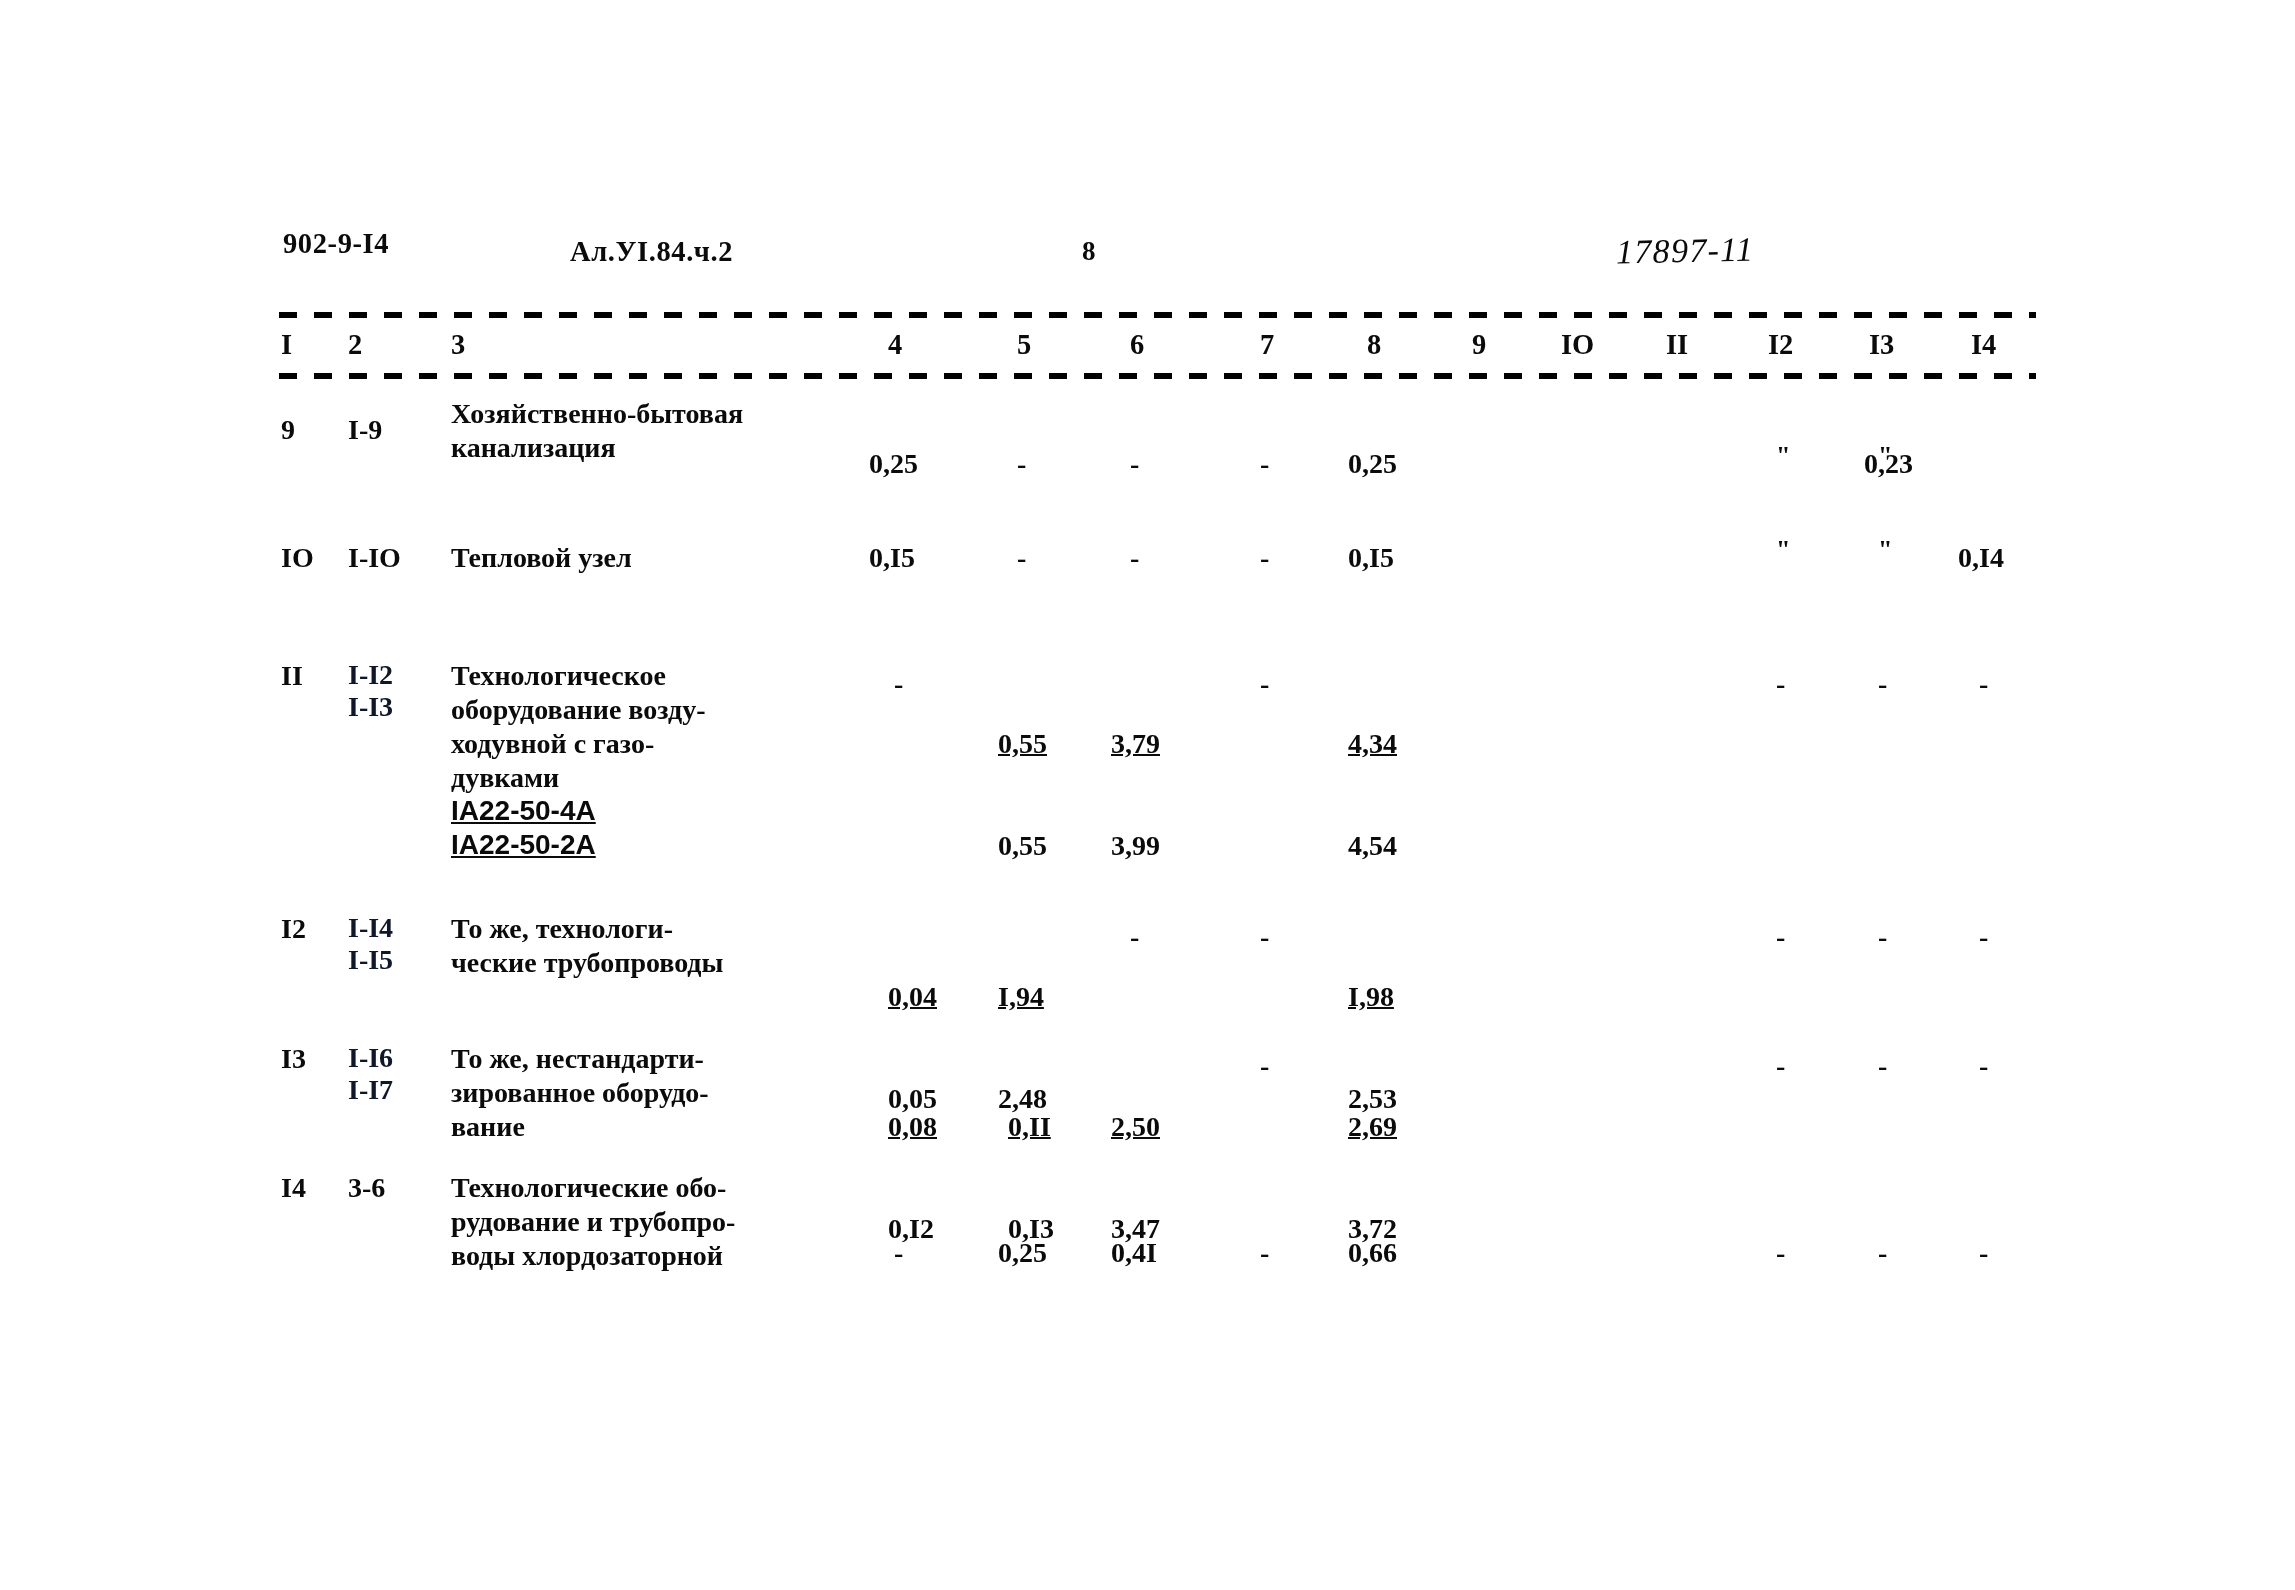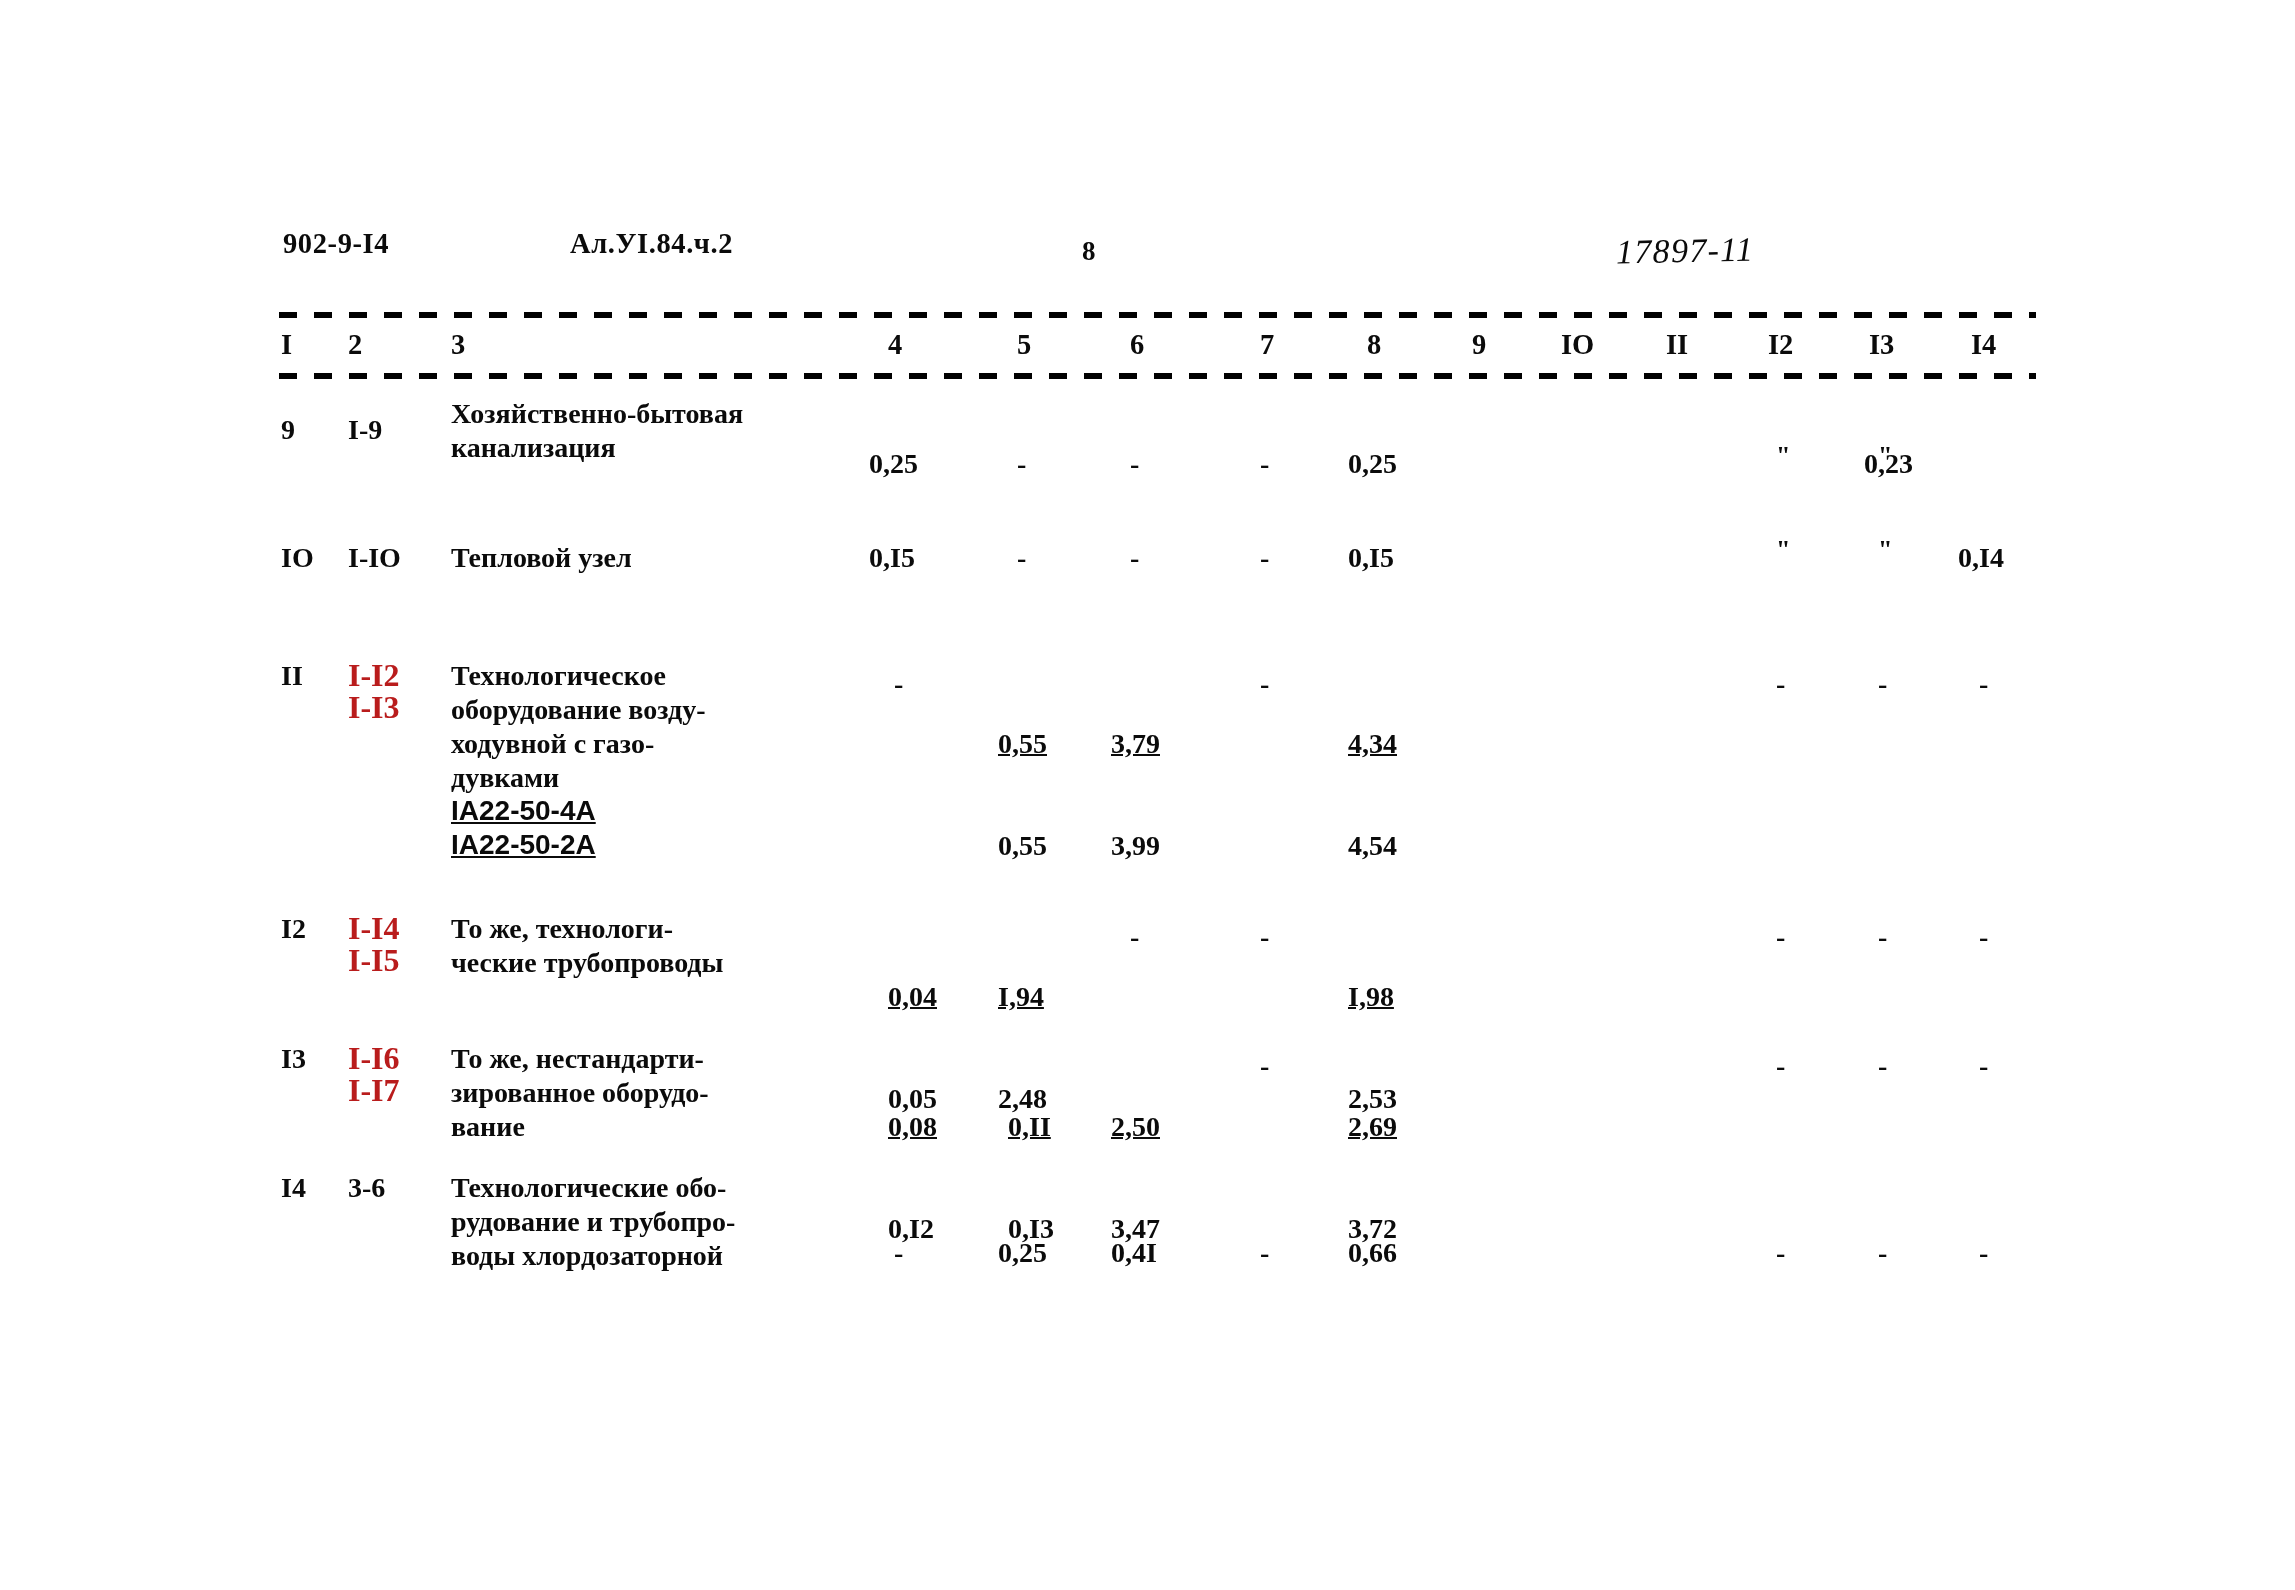--- a/index.html
+++ b/index.html
@@ -35,21 +35,21 @@
   .hdr-item {
     position: absolute;
     font-family: "Liberation Serif", serif;
     font-weight: bold;
     font-size: 28.5px;
     letter-spacing: 0.6px;
     white-space: nowrap;
     color: #0b0b0b;
   }
   #doc-code   { left: 283px;  top: 0px; }
-  #album-ref  { left: 570px;  top: 0px; text-align: right; }
+  #album-ref  { left: 570px;  top: 8px; text-align: right; }
   #page-num   { left: 1082px; top: 7.8px; font-size: 27px; }
   #stamp-num  {
     left: 1616px; top: 3.9px;
     font-family: "Liberation Serif", serif;
     font-weight: normal;
     font-size: 34px;
     font-style: italic;
     letter-spacing: 1.3px;
     transform: rotate(-1.2deg);
   }
@@ -107,23 +107,23 @@
     font-weight: bold;
     font-size: 28px;
     line-height: 34px;
     color: #0b0b0b;
     white-space: pre-line;
   }
   .code-list {
     position: absolute;
     font-family: "Liberation Serif", serif;
     font-weight: bold;
-    font-size: 32px;
+    font-size: 28px;
     line-height: 32px;
-    color: #b91c1c;
+    color: #0f172a;
     white-space: pre-line;
   }
   .frac {
     position: absolute;
     font-family: "Liberation Serif", serif;
     font-weight: bold;
     font-size: 28px;
     line-height: 34px;
     color: #0b0b0b;
     white-space: pre;

